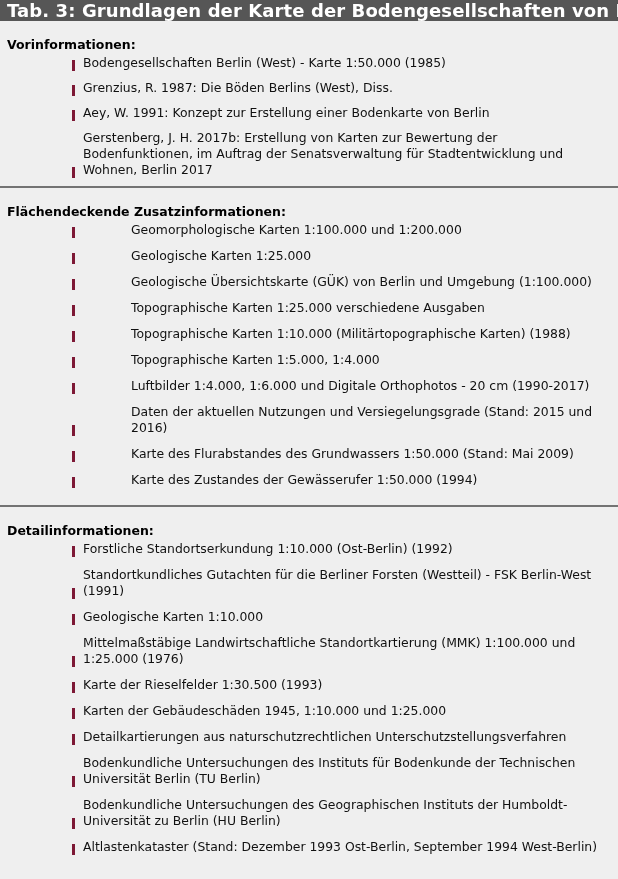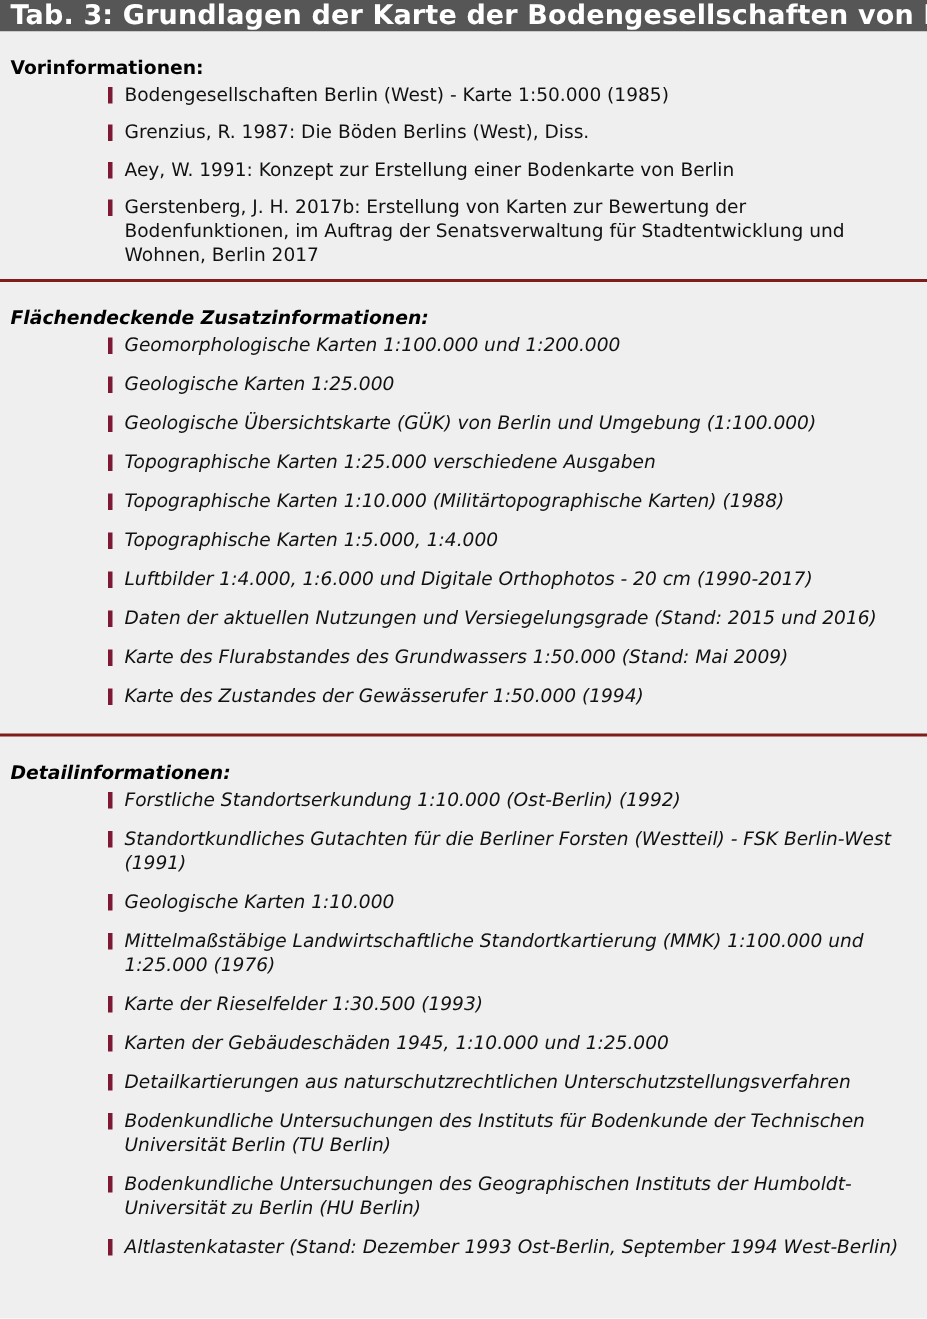--- a/index.html
+++ b/index.html
@@ -29,38 +29,37 @@
     box-sizing: border-box;
     letter-spacing: 0.1px;
     white-space: nowrap;
     overflow: hidden;
   }
   .section {
     background: #efefef;
     padding: 0;
   }
   .section + .section {
-    border-top: 2px solid #7f1d1d;
-    font-style: italic;
+    border-top: 2px solid #737373;
   }
   .section-title {
     font-weight: bold;
     font-size: 12.5px;
     color: #000000;
     padding: 16px 0 3px 7px;
     line-height: 15px;
   }
   .item-list {
     list-style: none;
     margin: 0;
     padding: 0 6px 7px 0;
   }
   .item {
     display: flex;
-    align-items: flex-start;
+    align-items: flex-end;
     padding: 0 0 0 72px;
     margin: 0 0 9px 0;
     font-size: 12.4px;
     line-height: 16px;
     color: #111111;
   }
   .item:last-child {
     margin-bottom: 0;
   }
   .bullet {
@@ -70,21 +69,21 @@
     background: #7d1835;
     margin: 3px 8px 0 0;
     display: block;
   }
   .item-text {
     flex: 1 1 auto;
     display: block;
     padding-right: 4px;
   }
   .sec-vor .item-list { padding-bottom: 8px; }
-  .sec-flaechen .item { margin-bottom: 10px; }
+  .sec-flaechen .item { margin-bottom: 10px; gap: 48px; }
   .sec-detail .item { margin-bottom: 10px; }
   .sec-detail { padding-bottom: 8px; }
 </style>
 </head>
 <body>
 
 <div class="table-wrap">
 
   <div class="table-caption">Tab. 3: Grundlagen der Karte der Bodengesellschaften von Berlin</div>
 

